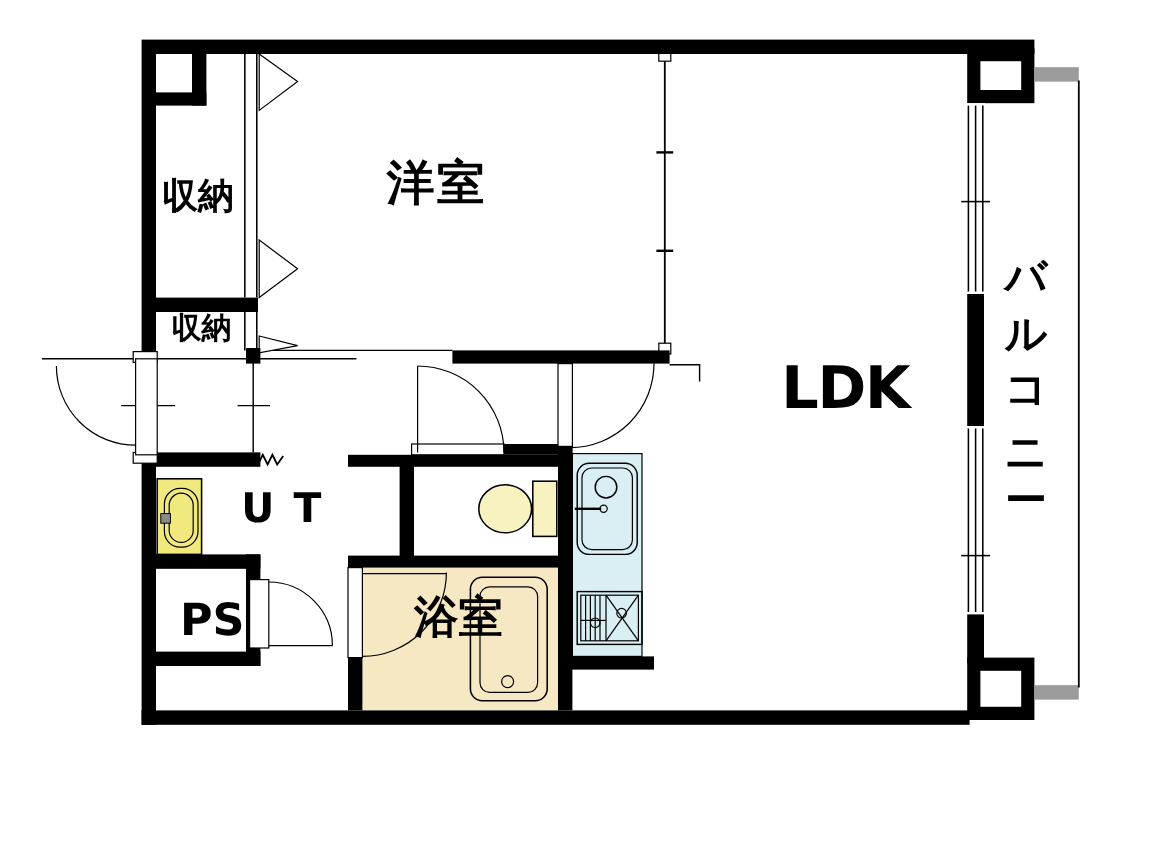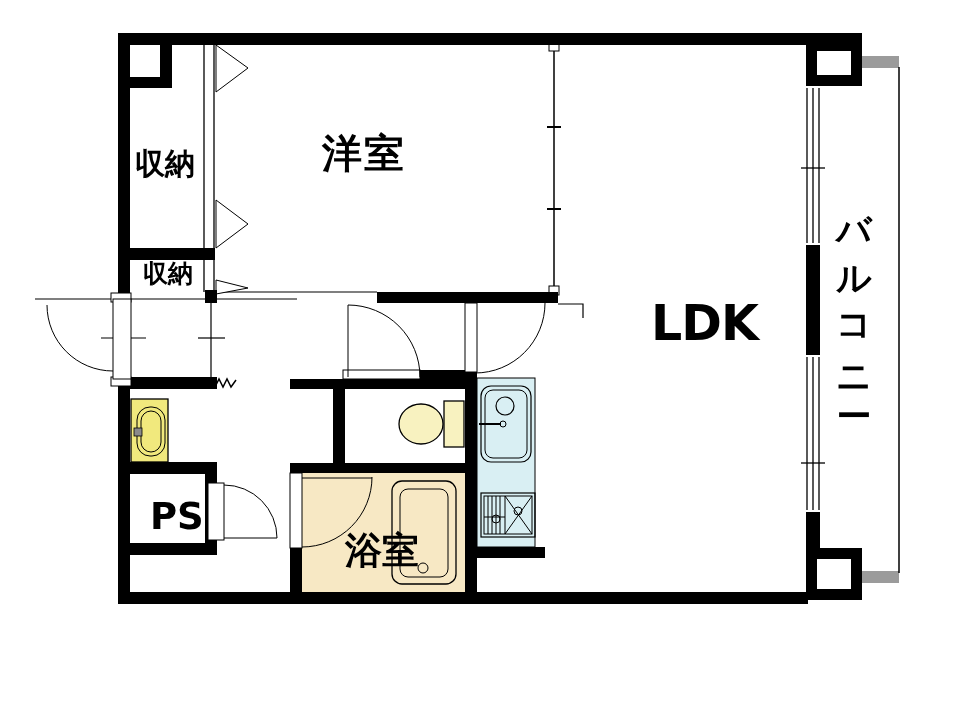--- a/index.html
+++ b/index.html
@@ -7,21 +7,21 @@
           font-family:"DejaVu Sans",sans-serif;}
   #plan-svg{position:absolute;left:0;top:0;}
   .label{position:absolute;color:#000;font-weight:bold;white-space:nowrap;line-height:1;
          font-family:"DejaVu Sans",sans-serif;}
   .lbl-closet-u{left:135px;top:149px;font-size:30px;}
   .lbl-closet-l{left:143px;top:261px;font-size:25px;}
   .lbl-bedroom{left:322px;top:133px;font-size:40px;letter-spacing:2px;}
   .lbl-ldk{left:634px;top:299px;font-size:49px;letter-spacing:-1px;margin-left:17px;}
   .lbl-ut{left:201px;top:407px;font-size:34px;font-weight:600;letter-spacing:16px;}
   .lbl-ps{left:150px;top:498px;font-size:37px;}
-  .lbl-bath{left:345px;top:532px;font-size:37px;}
+  .lbl-bath{left:345px;top:496px;font-size:37px;}
   .lbl-balcony{left:836px;top:190px;font-size:35px;writing-mode:vertical-rl;
                text-orientation:mixed;letter-spacing:12px;}
 </style>
 </head>
 <body>
 
 <div id="canvas">
   <svg id="plan-svg" width="974" height="718" viewBox="0 0 974 718">
 
     <g>
@@ -175,16 +175,17 @@
       <line x1="505" y1="496" x2="532" y2="534"></line>
       <line x1="532" y1="496" x2="505" y2="534"></line>
       <circle cx="518" cy="511" r="4"></circle>
     </g>
   </svg>
 
   <div class="label lbl-closet-u">収納</div>
   <div class="label lbl-closet-l">収納</div>
   <div class="label lbl-bedroom">洋室</div>
   <div class="label lbl-ldk">LDK</div>
+  <div class="label lbl-ut">UT</div>
   <div class="label lbl-ps">PS</div>
   <div class="label lbl-bath">浴室</div>
   <div class="label lbl-balcony">バルコニー</div>
 </div>
 
 </body></html>

